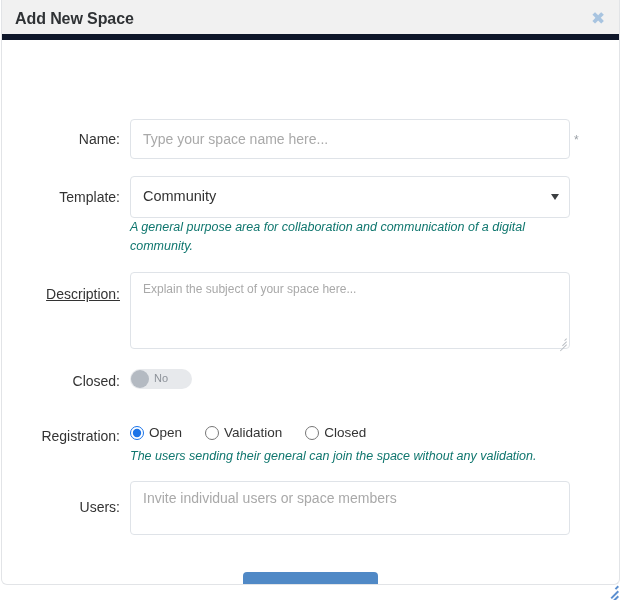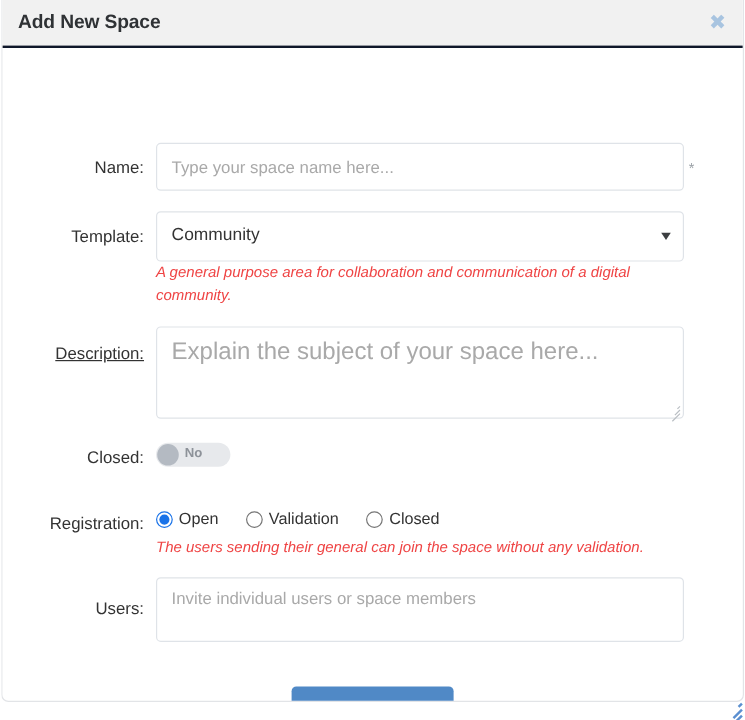--- a/index.html
+++ b/index.html
@@ -25,21 +25,21 @@
     border-top: none;
     border-radius: 0 0 6px 6px;
     overflow: hidden;
   }
 
   
   .modal-header {
     position: relative;
     height: 40px;
     background: #f1f1f1;
-    border-bottom: 2px solid #0f172a;
+    border-bottom: 6px solid #0f172a;
   }
   .modal-title {
     position: absolute;
     left: 13px;
     top: 10px;
     font-size: 16px;
     font-weight: bold;
     color: #2f3235;
     letter-spacing: -0.1px;
   }
@@ -83,21 +83,21 @@
   }
   .field-wrap {
     position: absolute;
     left: 128px;
   }
   .help-text {
     position: absolute;
     left: 128px;
     font-style: italic;
     font-size: 12.5px;
-    color: #ef4444;
+    color: #0f766e;
     line-height: 19px;
     width: 430px;
   }
 
   .txt-input {
     width: 440px;
     border: 1px solid #dfe3e8;
     border-radius: 4px;
     background: #ffffff;
     font-family: "Liberation Sans", sans-serif;
@@ -159,21 +159,21 @@
     width: 440px;
     height: 77px;
   }
   #desc-input {
     width: 440px;
     height: 77px;
     border: 1px solid #dfe3e8;
     border-radius: 4px;
     background: #ffffff;
     font-family: "Liberation Sans", sans-serif;
-    font-size: 20px;
+    font-size: 12px;
     color: #333333;
     padding: 9px 12px;
     resize: none;
     outline: none;
     display: block;
   }
   #desc-input::placeholder { color: #a9a9a9; }
   .resize-grip {
     position: absolute;
     right: 3px;
@@ -215,21 +215,21 @@
     width: 18px;
     height: 18px;
     border-radius: 50%;
     background: #b4bac2;
   }
   .toggle-label {
     position: absolute;
     left: 24px;
     top: 3px;
     font-size: 11px;
-    font-weight: bold;
+    font-weight: normal;
     color: #8d9299;
     font-family: "Liberation Sans", sans-serif;
   }
   #hidden-help { top: 348px; }
 
   
   #row-reg { top: 385px; }
   #row-reg .form-label { top: 3px; }
   .radio-group {
     position: absolute;

